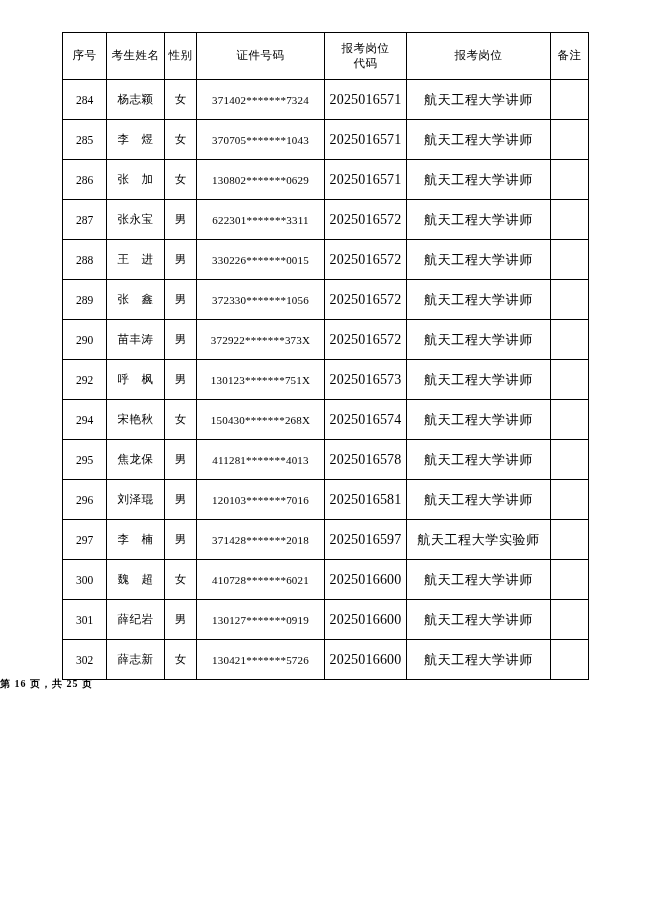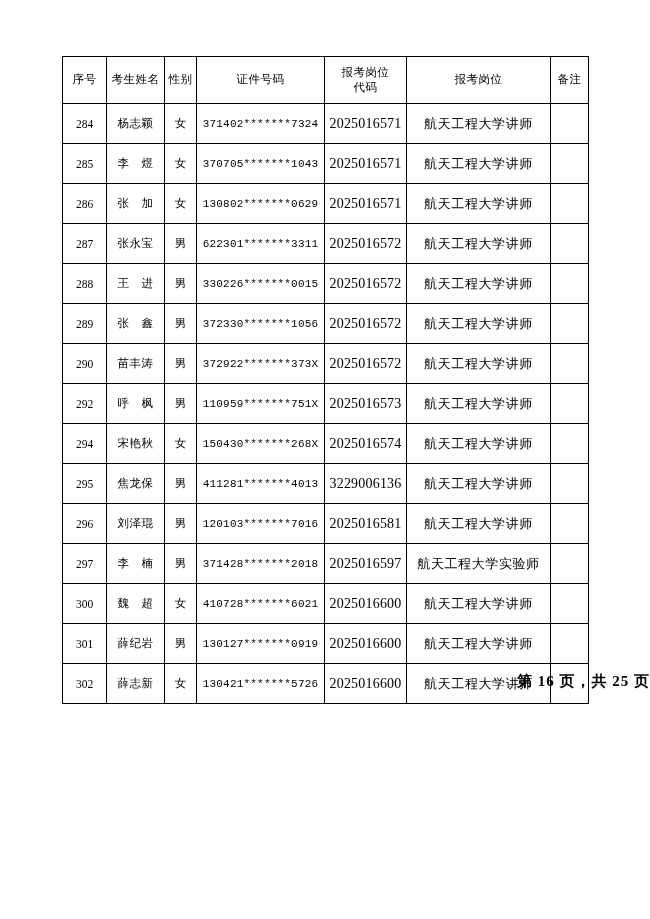--- a/index.html
+++ b/index.html
@@ -12,21 +12,21 @@
     background: #ffffff;
     font-family: "Liberation Serif", "DejaVu Serif", serif;
     color: #000000;
     position: relative;
     overflow: hidden;
   }
   .page {
     width: 650px;
     height: 735px;
     box-sizing: border-box;
-    padding: 56px 62px 0 62px;
+    padding: 32px 62px 0 62px;
     position: relative;
   }
   table.roster {
     border-collapse: collapse;
     width: 526px;
     table-layout: fixed;
   }
   table.roster td, table.roster th {
     border: 1px solid #000000;
     text-align: center;
@@ -49,43 +49,43 @@
   .col-gender { width: 32px; }
   .col-id     { width: 128px; }
   .col-code   { width: 82px; }
   .col-post   { width: 144px; }
   .col-note   { width: 38px; }
 
   .cell-name {
     letter-spacing: 0.5px;
   }
   .cell-id {
-    font-family: Liberation Mono, monospace;
+    font-family: Liberation Serif, serif;
     font-size: 11px;
     letter-spacing: 0.2px;
   }
   .cell-code {
     font-size: 14px;
     letter-spacing: 0.2px;
   }
   .cell-post {
     font-size: 13px;
     letter-spacing: 0.6px;
   }
   .hdr-stack {
     display: block;
     line-height: 1.3;
   }
   .footer {
     position: absolute;
     left: 0;
     right: 0;
     bottom: 44px;
-    text-align: right;
-    font-size: 15px;
+    text-align: left;
+    font-size: 10px;
     font-weight: bold;
     letter-spacing: 1px;
   }
 </style>
 </head>
 <body>
 
 <div class="page">
   <table class="roster">
     <colgroup>
@@ -172,40 +172,40 @@
           <td class="cell-gender">男</td>
           <td class="cell-id">372922*******373X</td>
           <td class="cell-code">2025016572</td>
           <td class="cell-post">航天工程大学讲师</td>
           <td class="cell-note"></td>
         </tr>
         <tr>
           <td class="cell-seq">292</td>
           <td class="cell-name">呼　枫</td>
           <td class="cell-gender">男</td>
-          <td class="cell-id">110959*******751X</td>
+          <td class="cell-id">130123*******751X</td>
           <td class="cell-code">2025016573</td>
           <td class="cell-post">航天工程大学讲师</td>
           <td class="cell-note"></td>
         </tr>
         <tr>
           <td class="cell-seq">294</td>
           <td class="cell-name">宋艳秋</td>
           <td class="cell-gender">女</td>
           <td class="cell-id">150430*******268X</td>
           <td class="cell-code">2025016574</td>
           <td class="cell-post">航天工程大学讲师</td>
           <td class="cell-note"></td>
         </tr>
         <tr>
           <td class="cell-seq">295</td>
           <td class="cell-name">焦龙保</td>
           <td class="cell-gender">男</td>
           <td class="cell-id">411281*******4013</td>
-          <td class="cell-code">3229006136</td>
+          <td class="cell-code">2025016578</td>
           <td class="cell-post">航天工程大学讲师</td>
           <td class="cell-note"></td>
         </tr>
         <tr>
           <td class="cell-seq">296</td>
           <td class="cell-name">刘泽琨</td>
           <td class="cell-gender">男</td>
           <td class="cell-id">120103*******7016</td>
           <td class="cell-code">2025016581</td>
           <td class="cell-post">航天工程大学讲师</td>

